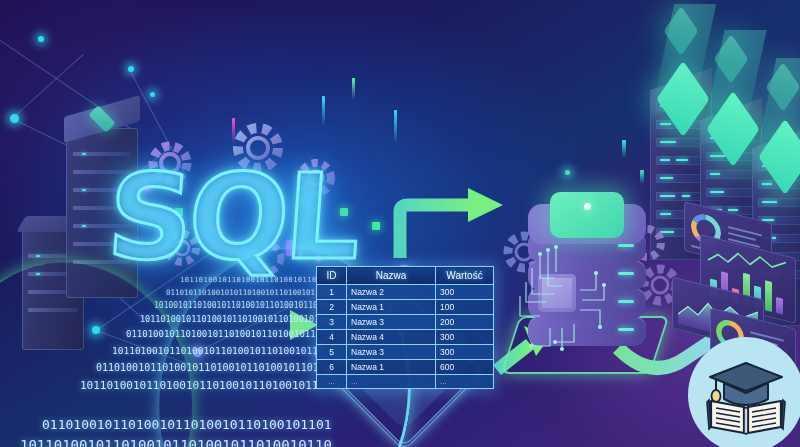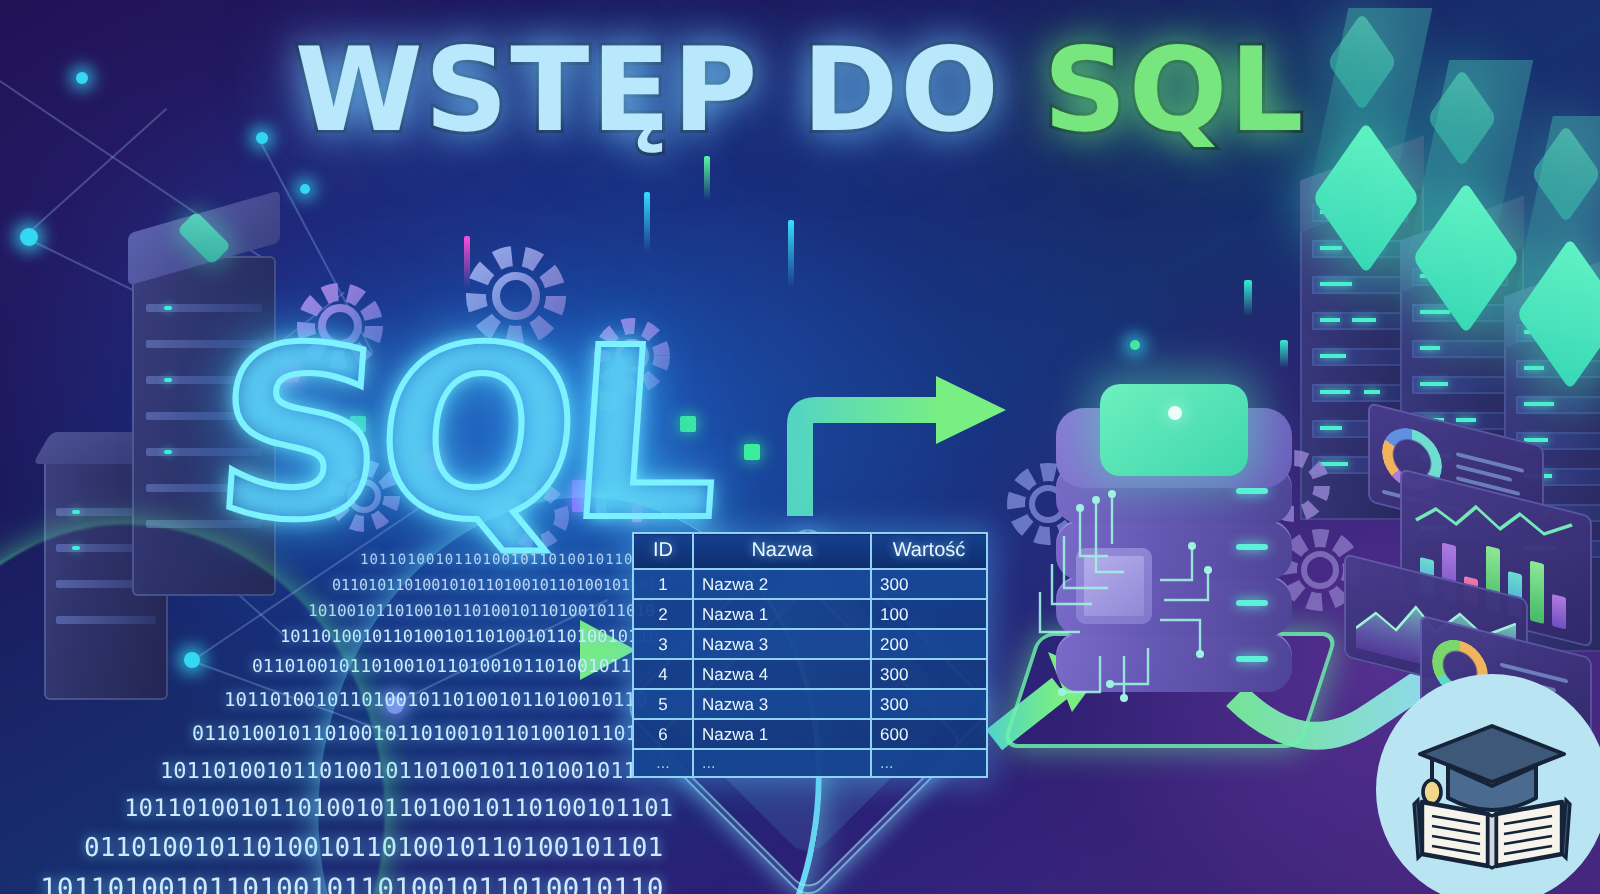--- a/index.html
+++ b/index.html
@@ -301,24 +301,20 @@
     <div class="glowbeam" style="left:714px; top:30px; height:100px;"></div>
     <div class="glowbeam" style="left:766px; top:58px; height:98px;"></div>
     <div class="glowcube" style="left:660px; top:76px;"></div>
     <div class="glowcube" style="left:710px; top:106px;"></div>
     <div class="glowcube" style="left:762px; top:134px;"></div>
     <div class="glowcube" style="left:666px; top:16px; width:30px; height:30px; opacity:.55;"></div>
     <div class="glowcube" style="left:716px; top:44px; width:30px; height:30px; opacity:.55;"></div>
     <div class="glowcube" style="left:768px; top:72px; width:30px; height:30px; opacity:.55;"></div>
   </div>
 
-  <div id="title">
-    <span class="w1">WSTĘP DO</span>
-    <span class="w2">SQL</span>
-  </div>
 
   <svg class="ov">
     <defs>
       <linearGradient id="ggrad" x1="0" y1="0" x2="1" y2="1">
         <stop offset="0%" stop-color="#b98ae8"></stop>
           <stop offset="100%" stop-color="#6a72c8"></stop>
       </linearGradient>
       <linearGradient id="ggrad2" x1="0" y1="0" x2="1" y2="1">
         <stop offset="0%" stop-color="#9fb4ef"></stop>
           <stop offset="100%" stop-color="#7d6fc4"></stop>
@@ -377,21 +373,20 @@
 
   <div id="road">
     <div class="bits" style="left:210px; top:2px;   font-size:7px;  opacity:.85; letter-spacing:.5px;">10110100101101001011010010110100101</div>
     <div class="bits" style="left:196px; top:14px;  font-size:7.5px; opacity:.88;">0110101101001010110100101101001011010</div>
     <div class="bits" style="left:184px; top:27px;  font-size:8px;  opacity:.9;">101001011010010110100101101001011010</div>
     <div class="bits" style="left:170px; top:41px;  font-size:8.5px;">1011010010110100101101001011010010110</div>
     <div class="bits" style="left:156px; top:56px;  font-size:9px;">01101001011010010110100101101001011</div>
     <div class="bits" style="left:142px; top:72px;  font-size:9.5px;">1011010010110100101101001011010010110</div>
     <div class="bits" style="left:126px; top:89px;  font-size:10px;">0110100101101001011010010110100101101</div>
     <div class="bits" style="left:110px; top:107px; font-size:11px;">101101001011010010110100101101001011</div>
-    <div class="bits" style="left:92px;  top:126px; font-size:12px;">10110100101101001011010010110100101101</div>
     <div class="bits" style="left:72px;  top:146px; font-size:13px;">0110100101101001011010010110100101101</div>
     <div class="bits" style="left:50px;  top:167px; font-size:14px;">1011010010110100101101001011010010110</div>
 
   </div>
 
   <div class="edgeglow" style="left:-58px; top:262px; width:250px; height:280px; border-left:3px solid rgba(90,240,150,.9);
               border-radius:50%; filter:blur(.5px); box-shadow:0 0 16px rgba(90,240,150,.6); transform:rotate(-8deg);"></div>
   <div class="edgeglow" style="left:160px; top:248px; width:250px; height:300px; border-right:3px solid rgba(110,235,255,.9);
               border-radius:50%; box-shadow:0 0 16px rgba(110,235,255,.6); transform:rotate(10deg);"></div>
 

